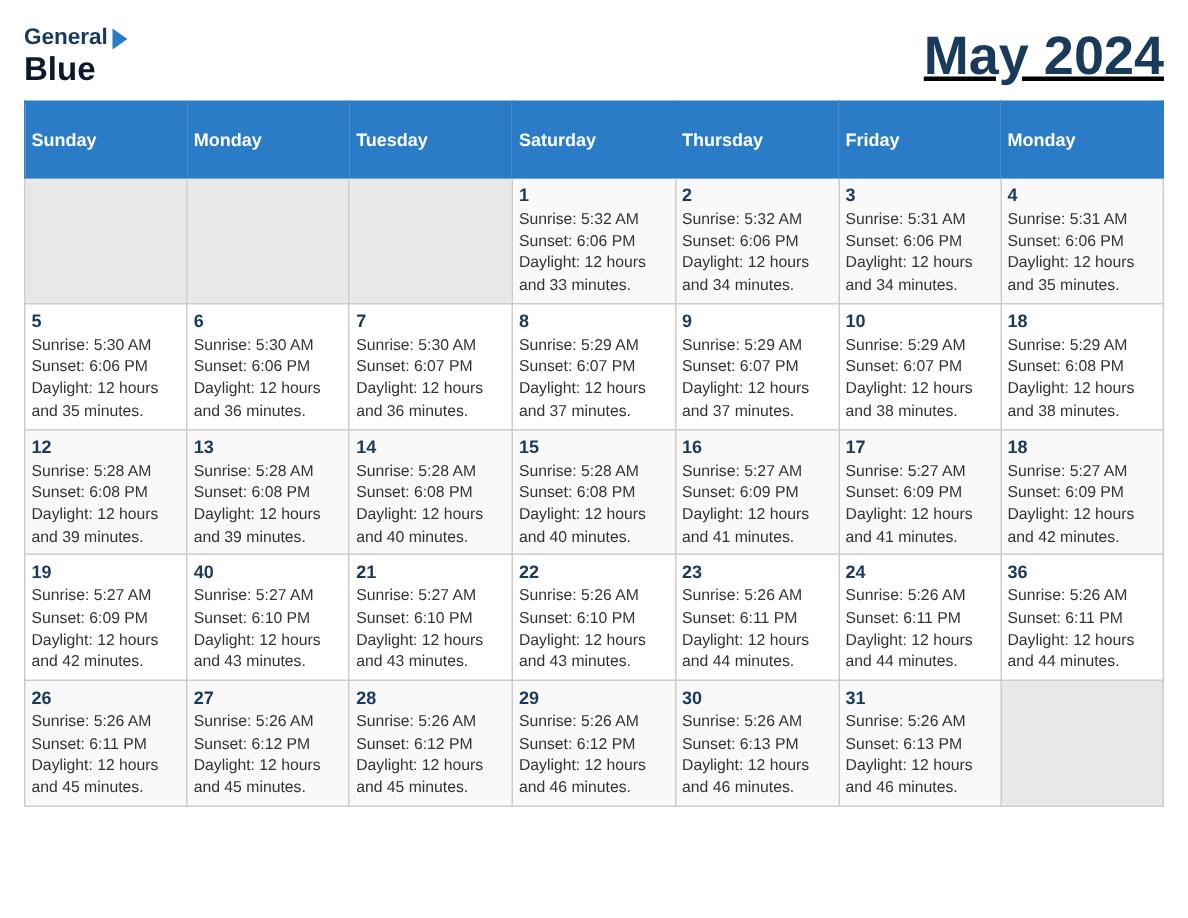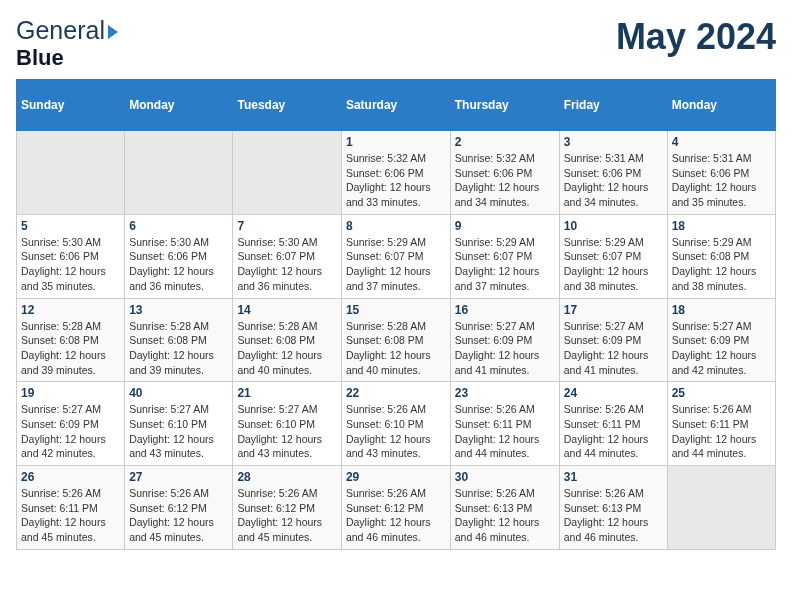--- a/index.html
+++ b/index.html
@@ -20,20 +20,21 @@
       display: flex;
       flex-direction: column;
       align-items: flex-start;
     }
     .logo-line {
       display: flex;
       align-items: center;
     }
     .title-area {
       text-align: center;
+      text-decoration: underline;
     }
     .title-area h1 {
       font-size: 36px;
       font-weight: bold;
       color: #1a3a5c;
     }
     .title-area h2 {
       font-size: 16px;
       color: #333;
       font-weight: normal;
@@ -78,21 +79,21 @@
     .empty-cell {
       background: #e8e8e8 !important;
     }
   </style>
 </head>
 <body>
 
 <div class="header">
   <div class="logo">
     <div class="logo-line">
-      <span style="font-size:25px;font-weight:normal;color:#1a3a5c;">General</span>
+      <span style="font-size:15px;font-weight:bold;color:#1a3a5c;">General</span>
       <span style="display:inline-block;width:0;height:0;border-top:7px solid transparent;border-bottom:7px solid transparent;border-left:10px solid #2a7cc7;margin-left:3px;margin-top:2px;"></span>
     </div>
     <div>
       <span style="font-size:22px;font-weight:bold;color:#0f172a;">Blue</span>
     </div>
   </div>
   <div class="title-area">
     <h1>May 2024</h1>
   </div>
 </div>
@@ -258,21 +259,21 @@
 Sunset: 6:11 PM
 Daylight: 12 hours and 44 minutes.</div>
         </td>
         <td>
           <span class="day-number">24</span>
           <div class="day-info" style="white-space: pre-line;">Sunrise: 5:26 AM
 Sunset: 6:11 PM
 Daylight: 12 hours and 44 minutes.</div>
         </td>
         <td>
-          <span class="day-number">25</span>
+          <span class="day-number">36</span>
           <div class="day-info" style="white-space: pre-line;">Sunrise: 5:26 AM
 Sunset: 6:11 PM
 Daylight: 12 hours and 44 minutes.</div>
         </td>
       </tr>
       <tr>
         <td>
           <span class="day-number">26</span>
           <div class="day-info" style="white-space: pre-line;">Sunrise: 5:26 AM
 Sunset: 6:11 PM

